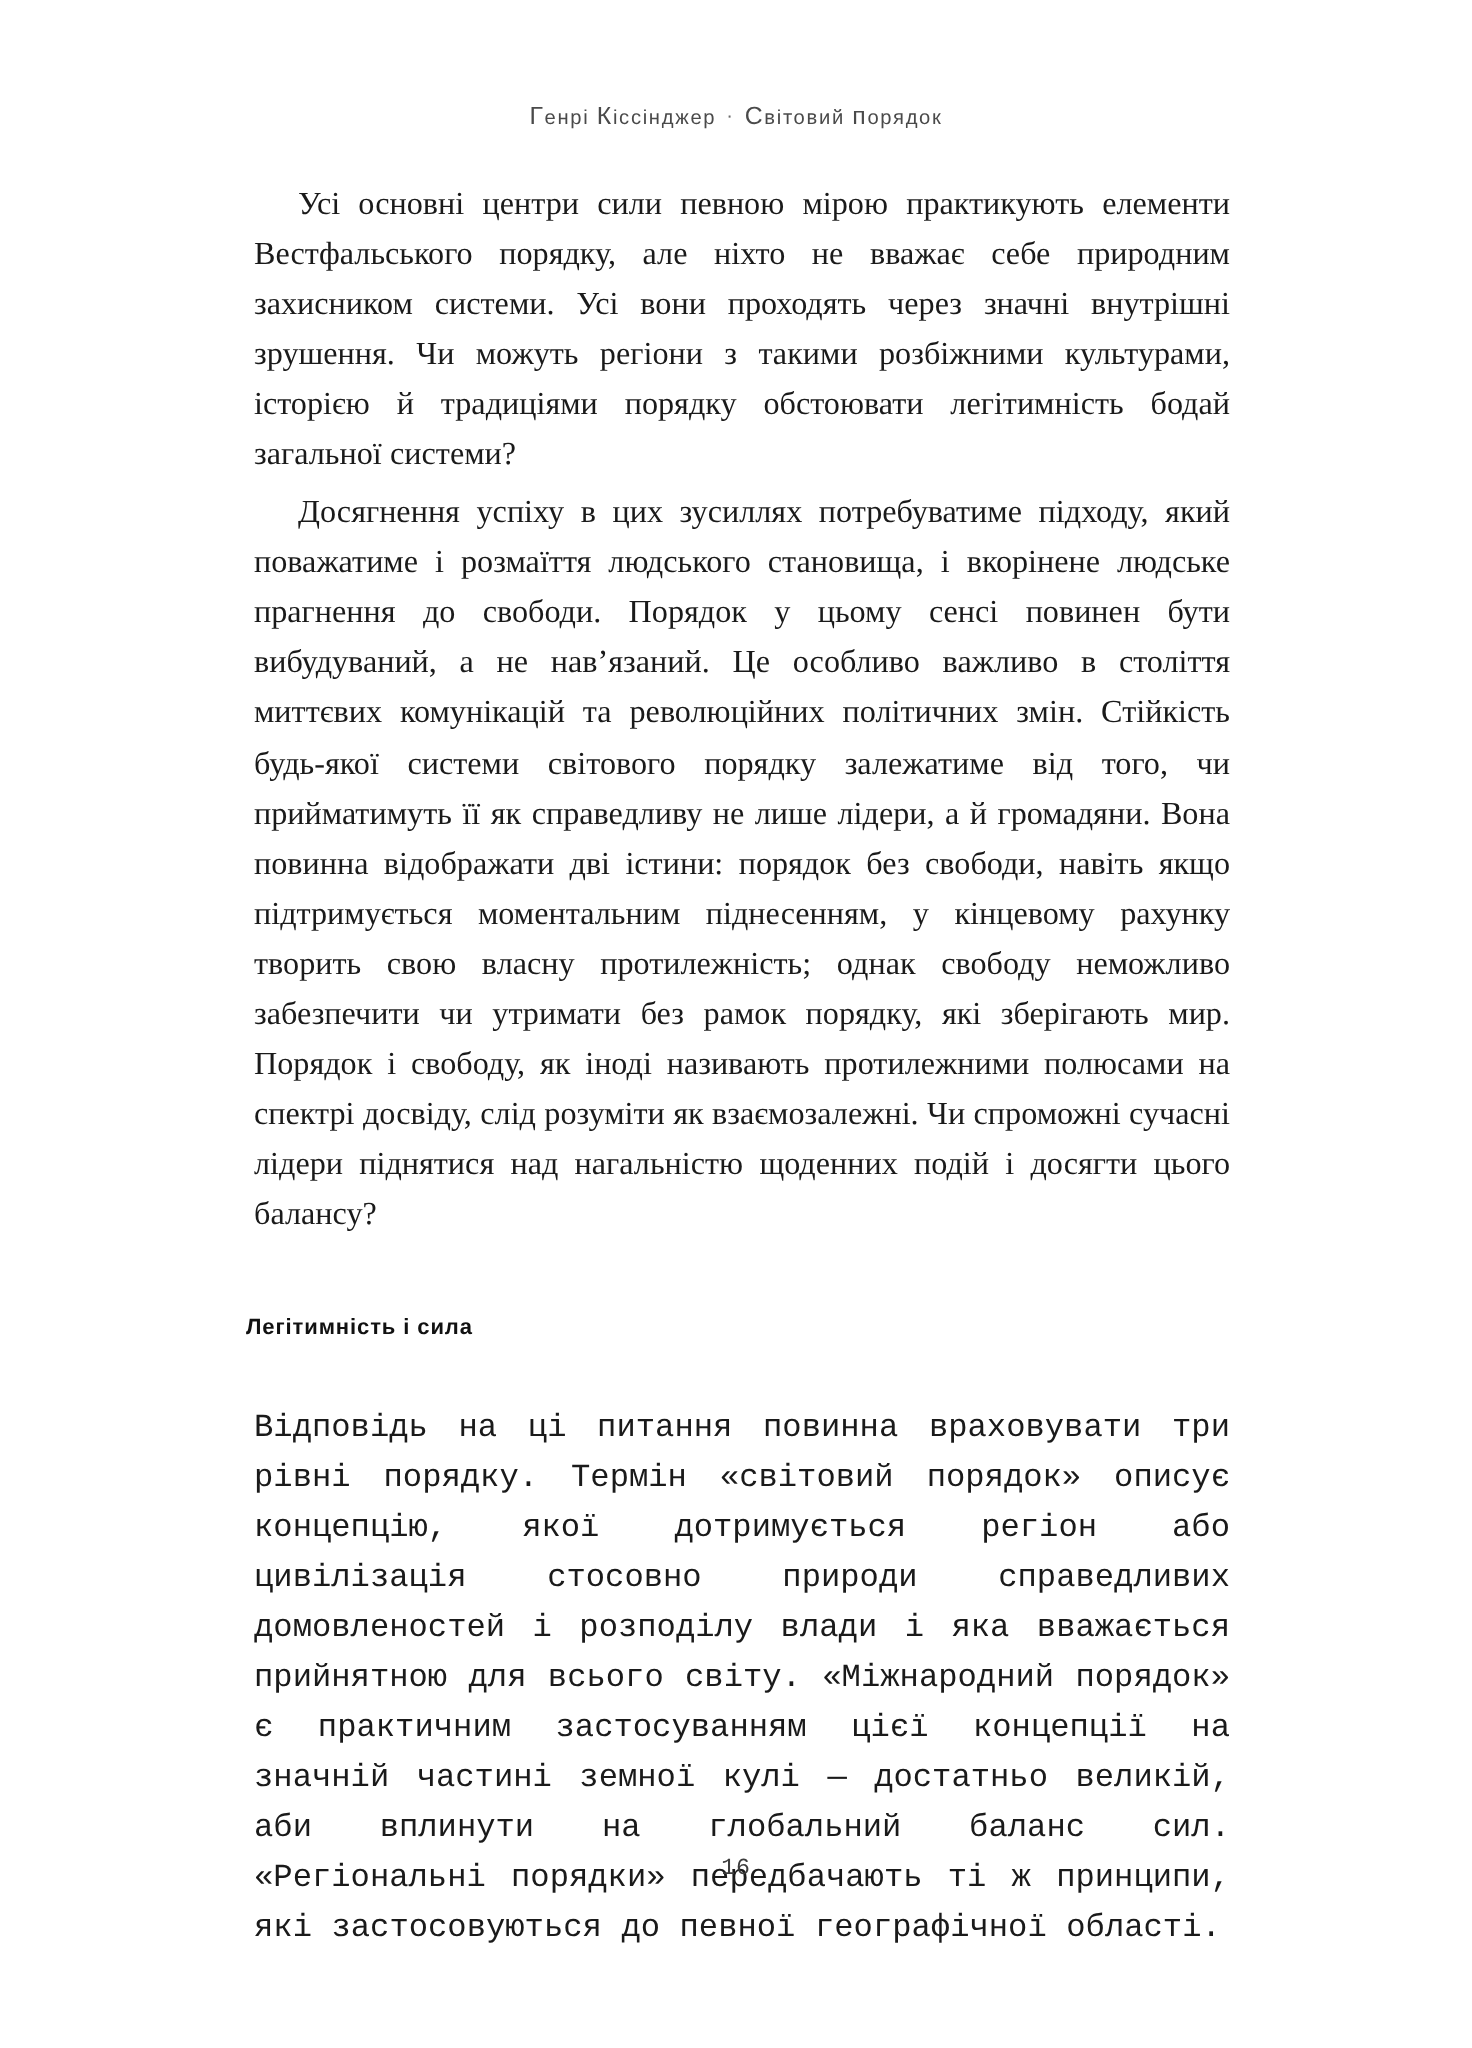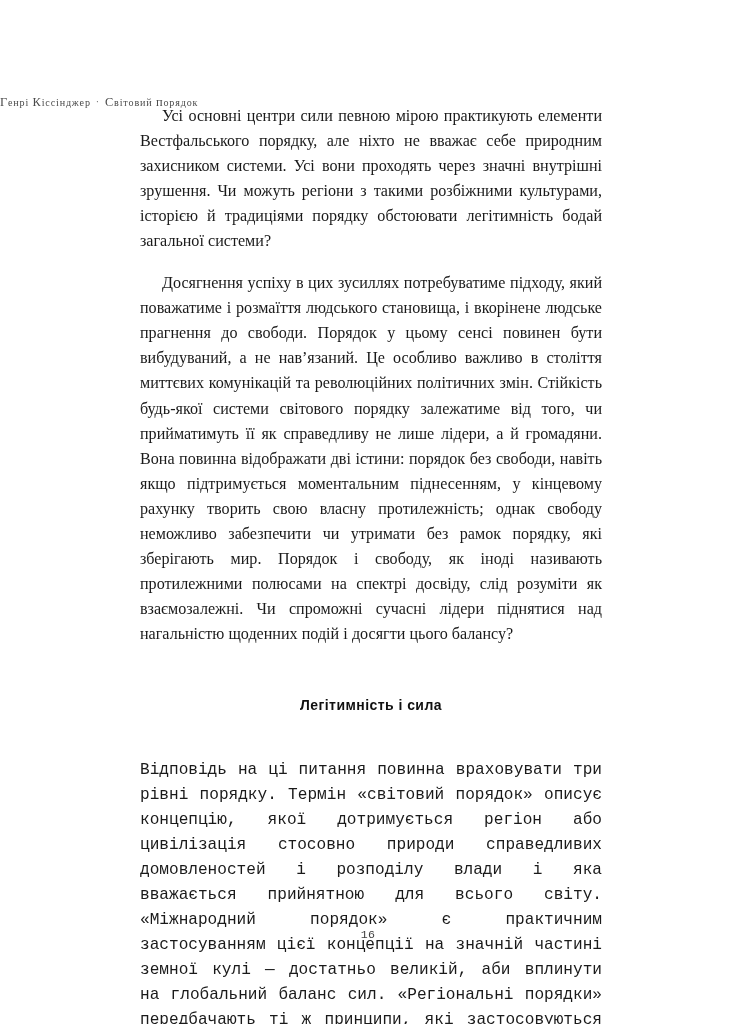--- a/index.html
+++ b/index.html
@@ -23,27 +23,26 @@
     inset: 0;
     background: #ffffff;
   }
 
   
   .running-head {
     position: absolute;
     top: 51px;
     left: 0;
     right: 0;
-    text-align: left;
-    font-family: Liberation Serif, serif;
+    text-align: center;
+    font-family: Liberation Sans, sans-serif;
     font-size: 11.2px;
     letter-spacing: 0.85px;
     color: #4a4a4a;
     white-space: nowrap;
-    margin-top: 44px;
   }
   .running-head .rh-first {
     font-size: 12.4px;
   }
   .running-head .rh-rest {
     font-size: 10.1px;
   }
   .running-head .rh-sep {
     display: inline-block;
     padding: 0 5px;
@@ -54,40 +53,40 @@
 
   
   .textblock {
     position: absolute;
     left: 123px;
     top: 86px;
     width: 496px;
   }
 
   p.para {
-    margin: 17px;
+    margin: 4px;
     font-size: 16.1px;
     line-height: 25.05px;
     text-align: justify;
     text-indent: 22px;
     hyphens: none;
     word-spacing: 0.1px;
   }
   p.para.noindent {
     text-indent: 0;
     font-family: Liberation Mono, monospace;
   }
 
   
   .section-heading {
     margin: 0;
     font-family: "Liberation Sans", "DejaVu Sans", sans-serif;
     font-weight: bold;
-    font-size: 14px;
-    text-align: center;
+    font-size: 11px;
+    text-align: left;
     letter-spacing: 0.45px;
     color: #111111;
     text-indent: 0;
   }
 
   .gap-before-heading { height: 34px; }
   .gap-after-heading  { height: 28px; }
 
   
   .folio {

